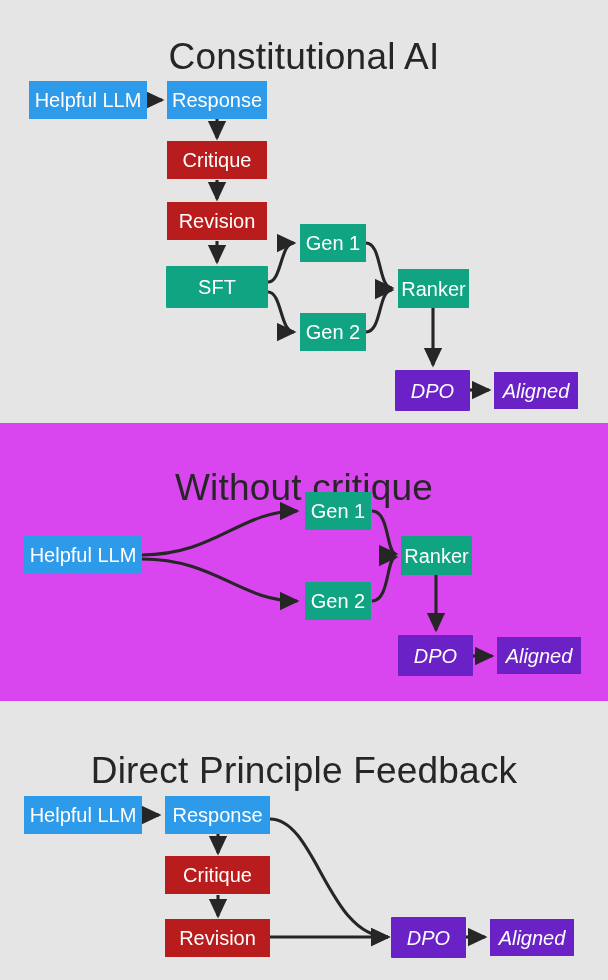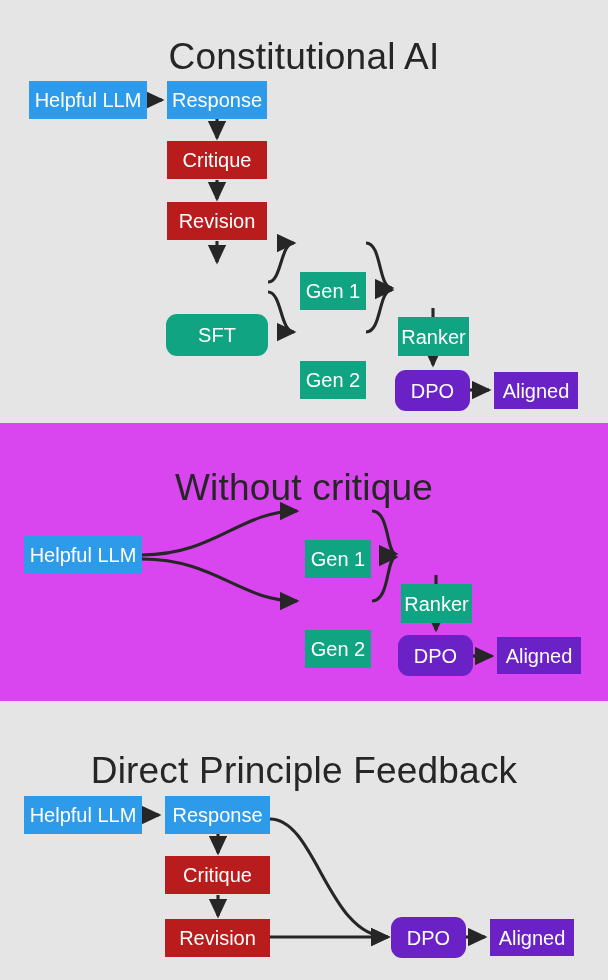--- a/index.html
+++ b/index.html
@@ -61,23 +61,23 @@
     align-items: center;
     justify-content: center;
     color: #ffffff;
     font-size: 20px;
     line-height: 1;
     white-space: nowrap;
     box-sizing: border-box;
   }
   .node.blue   { background: #2e9bea; }
   .node.red    { background: #b91c1c; }
-  .node.green  { background: #10a483; margin-top: 48px; }
-  .node.purple { background: #6a21c6; }
-  .node.round  { border-radius: 11px; }
+  .node.green  { background: #10a483; }
+  .node.purple { background: #6a21c6; font-style: italic; }
+  .node.round  { border-radius: 1px; }
 </style>
 </head>
 <body>
 
 <div class="page">
 
   <section class="panel shaded" id="panel-cai">
 
     <h2 class="panel-title" id="title-cai">Constitutional AI</h2>
 

